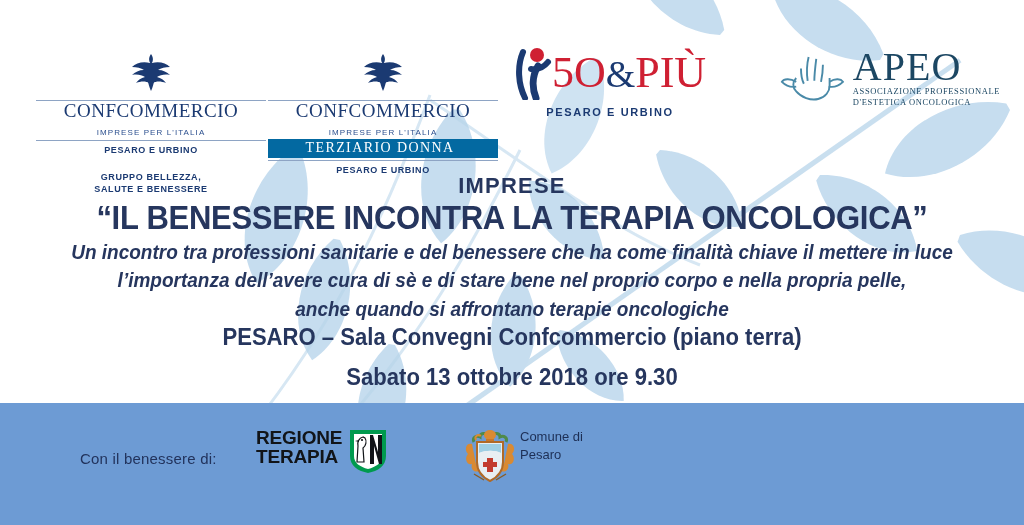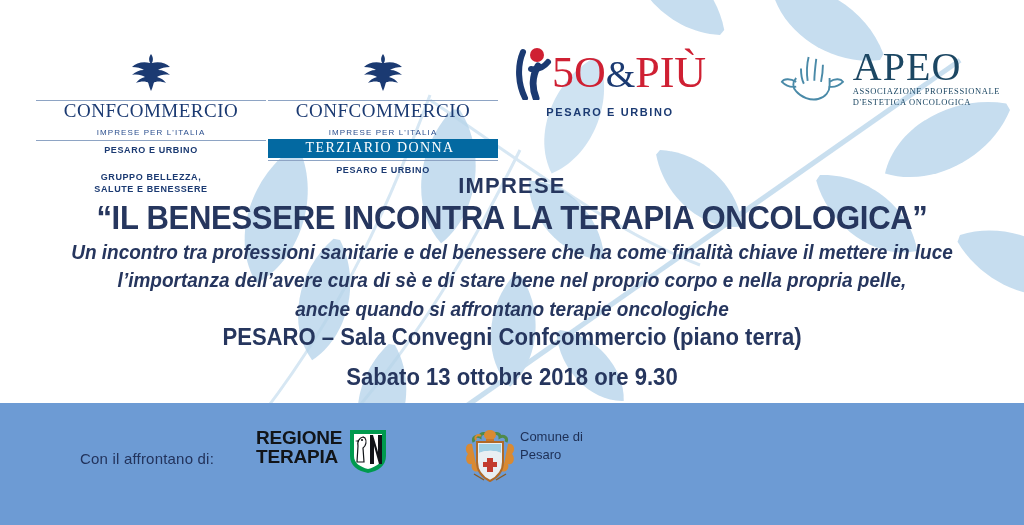--- a/index.html
+++ b/index.html
@@ -276,21 +276,21 @@
   <div class="main-text lead">
     <div>Un incontro tra professioni sanitarie e del benessere che ha come finalità chiave il mettere in luce</div>
     <div>l’importanza dell’avere cura di sè e di stare bene nel proprio corpo e nella propria pelle,</div>
     <div>anche quando si affrontano terapie oncologiche</div>
   </div>
   <div class="main-text venue">PESARO – Sala Convegni Confcommercio (piano terra)</div>
   <div class="main-text date">Sabato 13 ottobre 2018 ore 9.30</div>
 
   <div id="footer"></div>
 
-  <div class="patrocinio">Con il affrontano di:</div>
+  <div class="patrocinio">Con il benessere di:</div>
 
   <div class="rm-logo">
     <div class="rm-text">
       <div>REGIONE</div>
       <div>TERAPIA</div>
     </div>
     <svg width="40" height="46" viewBox="0 0 40 46">
       <path d="M2 2 H38 V28 C38 38 30 43 20 45 C10 43 2 38 2 28 Z" fill="#009a4e"></path>
       <path d="M6 6 H34 V28 C34 35 28 39 20 41 C12 39 6 35 6 28 Z" fill="#ffffff"></path>
       <path d="M22 7 L22 36 L26 36 L26 18 L31 36 L34 36 L34 7 L30 7 L30 24 L25 7 Z" fill="#111418"></path>

